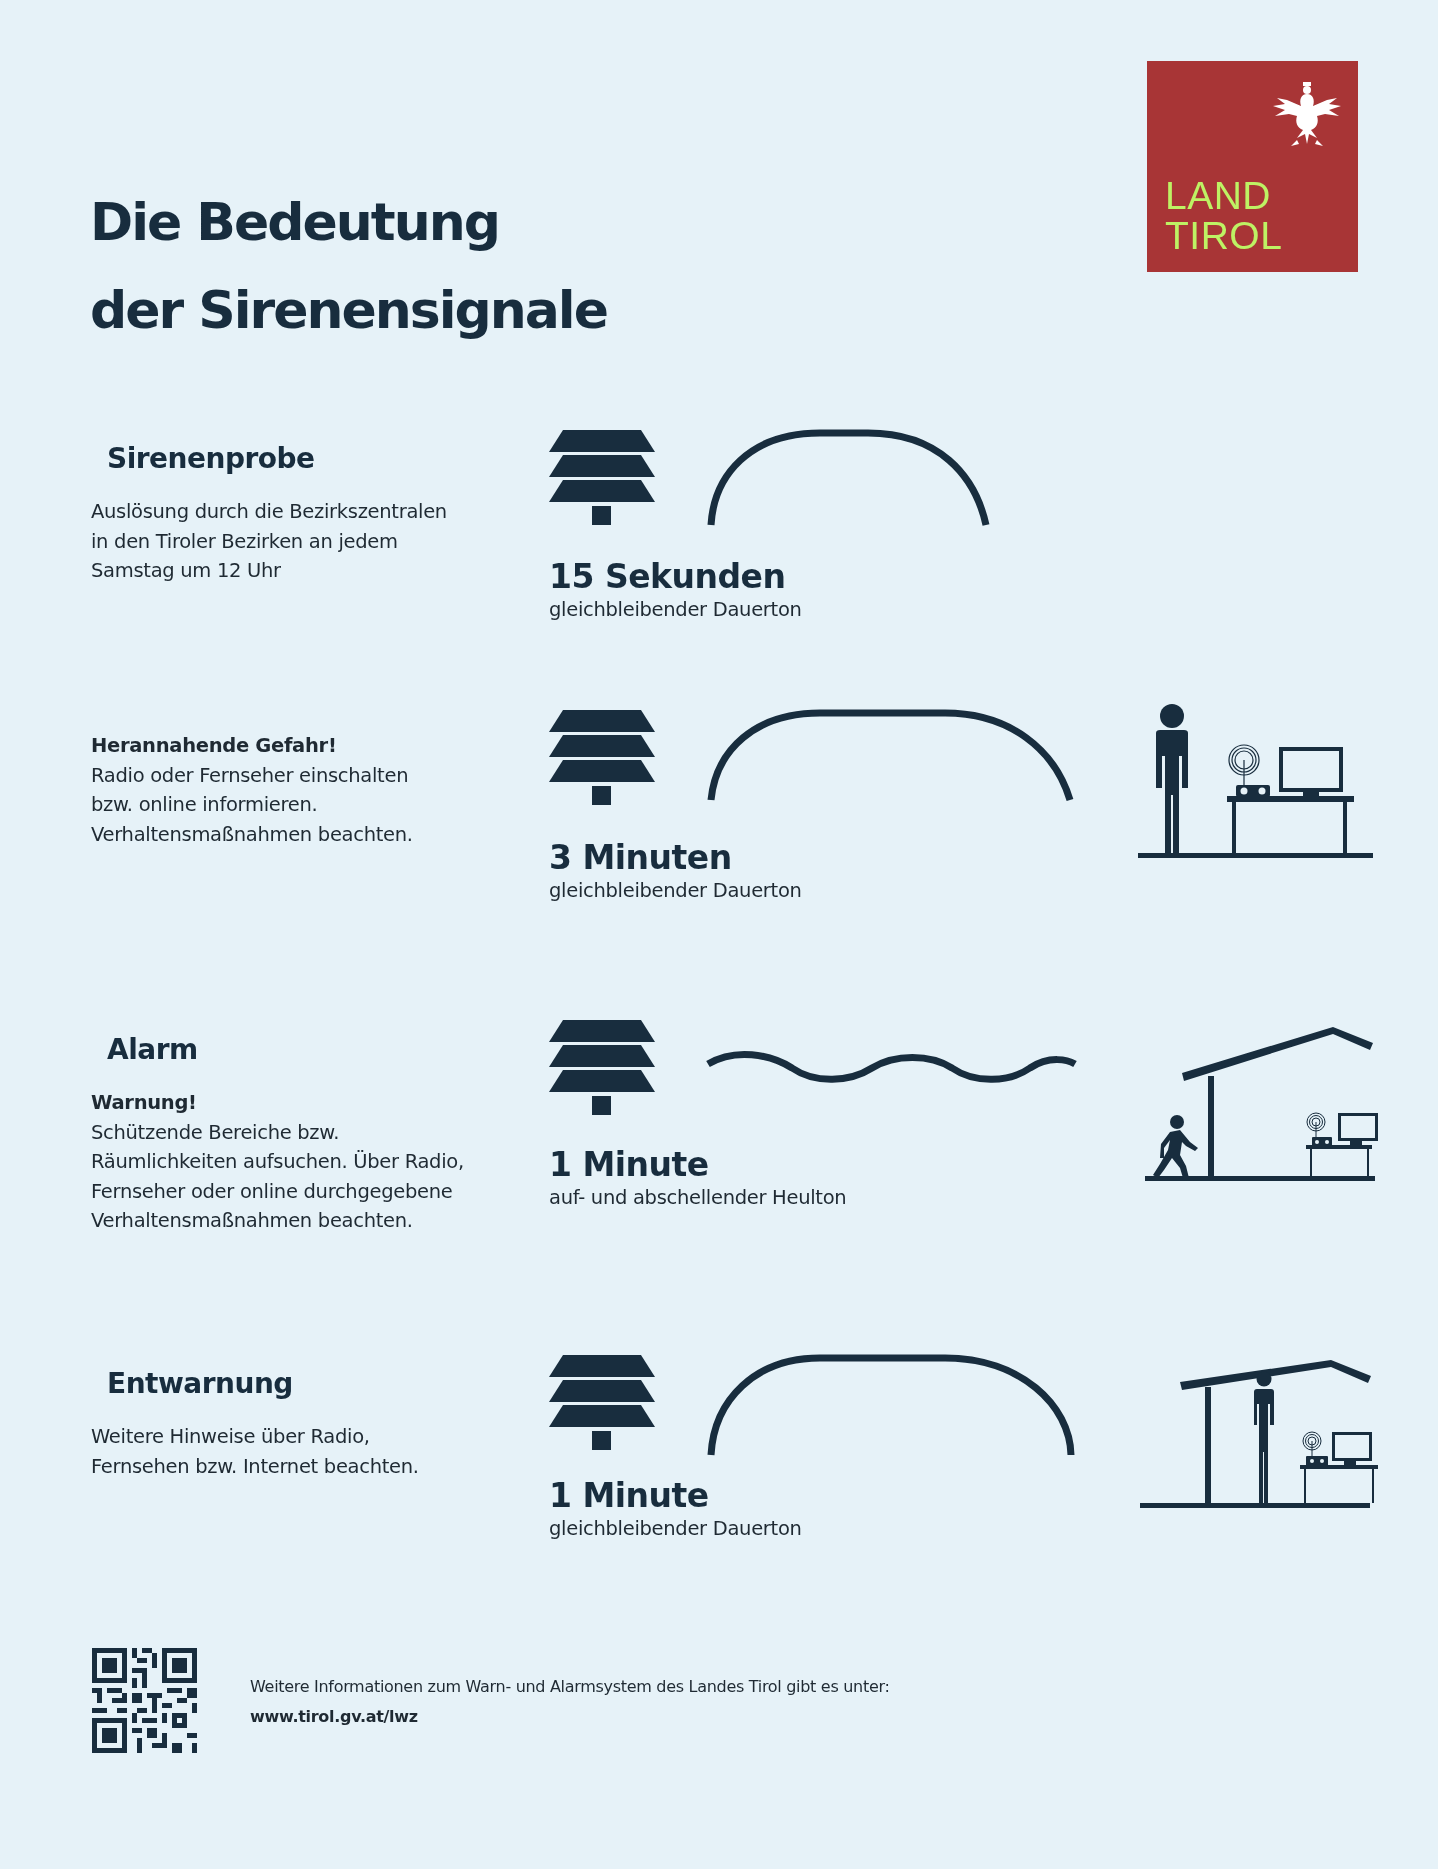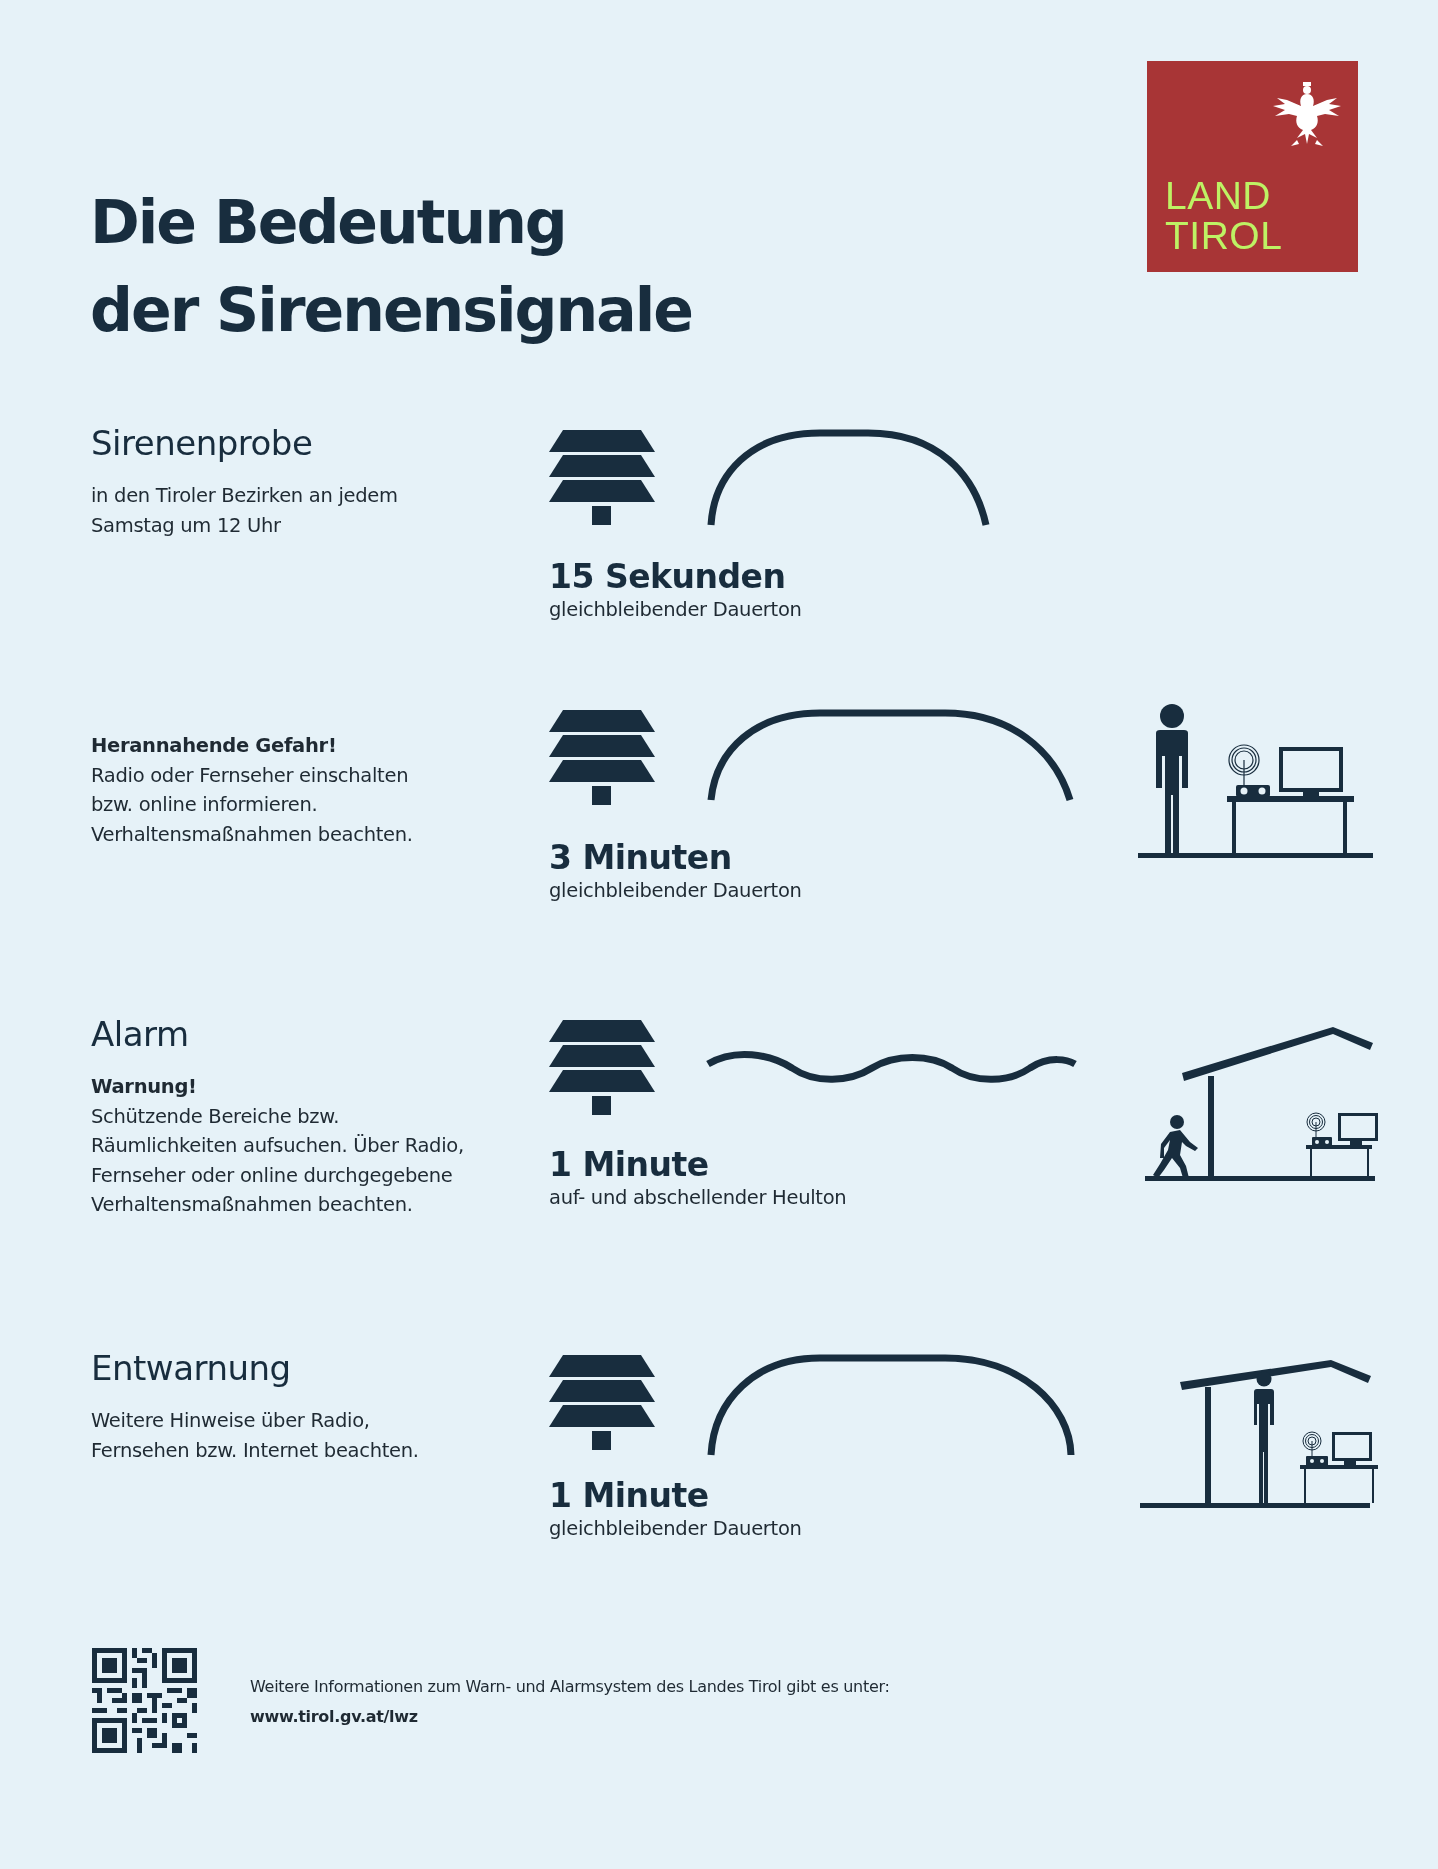--- a/index.html
+++ b/index.html
@@ -18,25 +18,25 @@
   }
   .logo-text {
     position: absolute; left: 18px; top: 115px;
     color: #bef264; font-family: "Liberation Sans", sans-serif;
     font-size: 39px; line-height: 40px; letter-spacing: 0.5px;
   }
   .logo-eagle { position: absolute; left: 120px; top: 15px; width: 80px; height: 80px; }
   .title {
     left: 90px; top: 178px; margin: 0;
     font-family: "DejaVu Sans", sans-serif; font-weight: bold;
-    font-size: 60px; line-height: 88px; letter-spacing: -2px;
+    font-size: 52px; line-height: 88px; letter-spacing: -2px;
     color: #182d3e;
   }
   .sec-heading {
-    margin: 0; font-weight: normal; font-size: 34px; letter-spacing: -0.5px;
+    margin: 16px; font-weight: bold; font-size: 28px; letter-spacing: -0.5px;
     color: #182d3e; line-height: 40px;
   }
   .sec-body {
     margin-top: 18px; font-size: 19.5px; line-height: 29.5px; color: #1f2a33;
     letter-spacing: -0.3px;
   }
   .sec-body b { font-weight: bold; display: block; }
   .dur {
     font-weight: bold; font-size: 33px; letter-spacing: -0.5px; line-height: 40px;
   }
@@ -64,20 +64,21 @@
 </div>
 
 <h1 class="abs title">
   <div>Die Bedeutung</div>
   <div>der Sirenensignale</div>
 </h1>
 
 <div class="abs" style="left:91px; top:423px; width:420px;">
   <h2 class="sec-heading">Sirenenprobe</h2>
   <div class="sec-body">
+    <div>Auslösung durch die Bezirkszentralen</div>
     <div>in den Tiroler Bezirken an jedem</div>
     <div>Samstag um 12 Uhr</div>
   </div>
 </div>
 <svg class="abs" style="left:549px; top:430px;" width="106" height="96" viewBox="0 0 106 96">
   <g fill="#182d3e">
     <polygon points="14,0 92,0 106,22 0,22"></polygon>
     <polygon points="14,25 92,25 106,47 0,47"></polygon>
     <polygon points="14,50 92,50 106,72 0,72"></polygon>
     <rect x="43" y="76" width="19" height="19"></rect>

